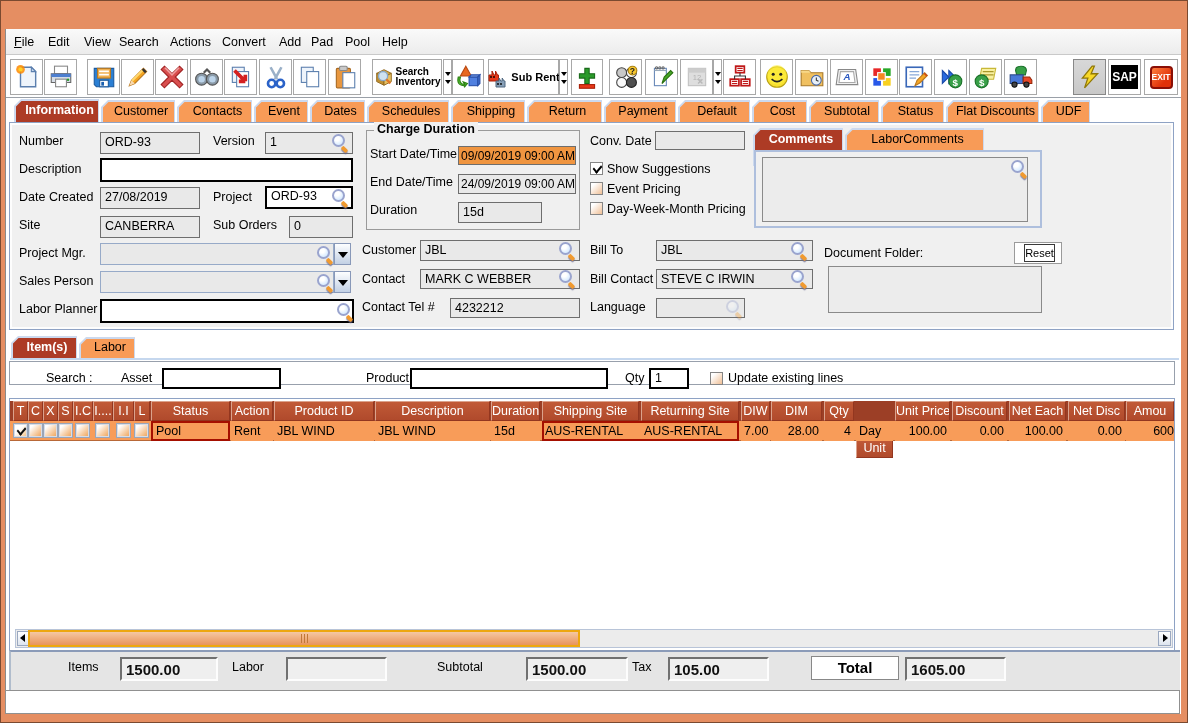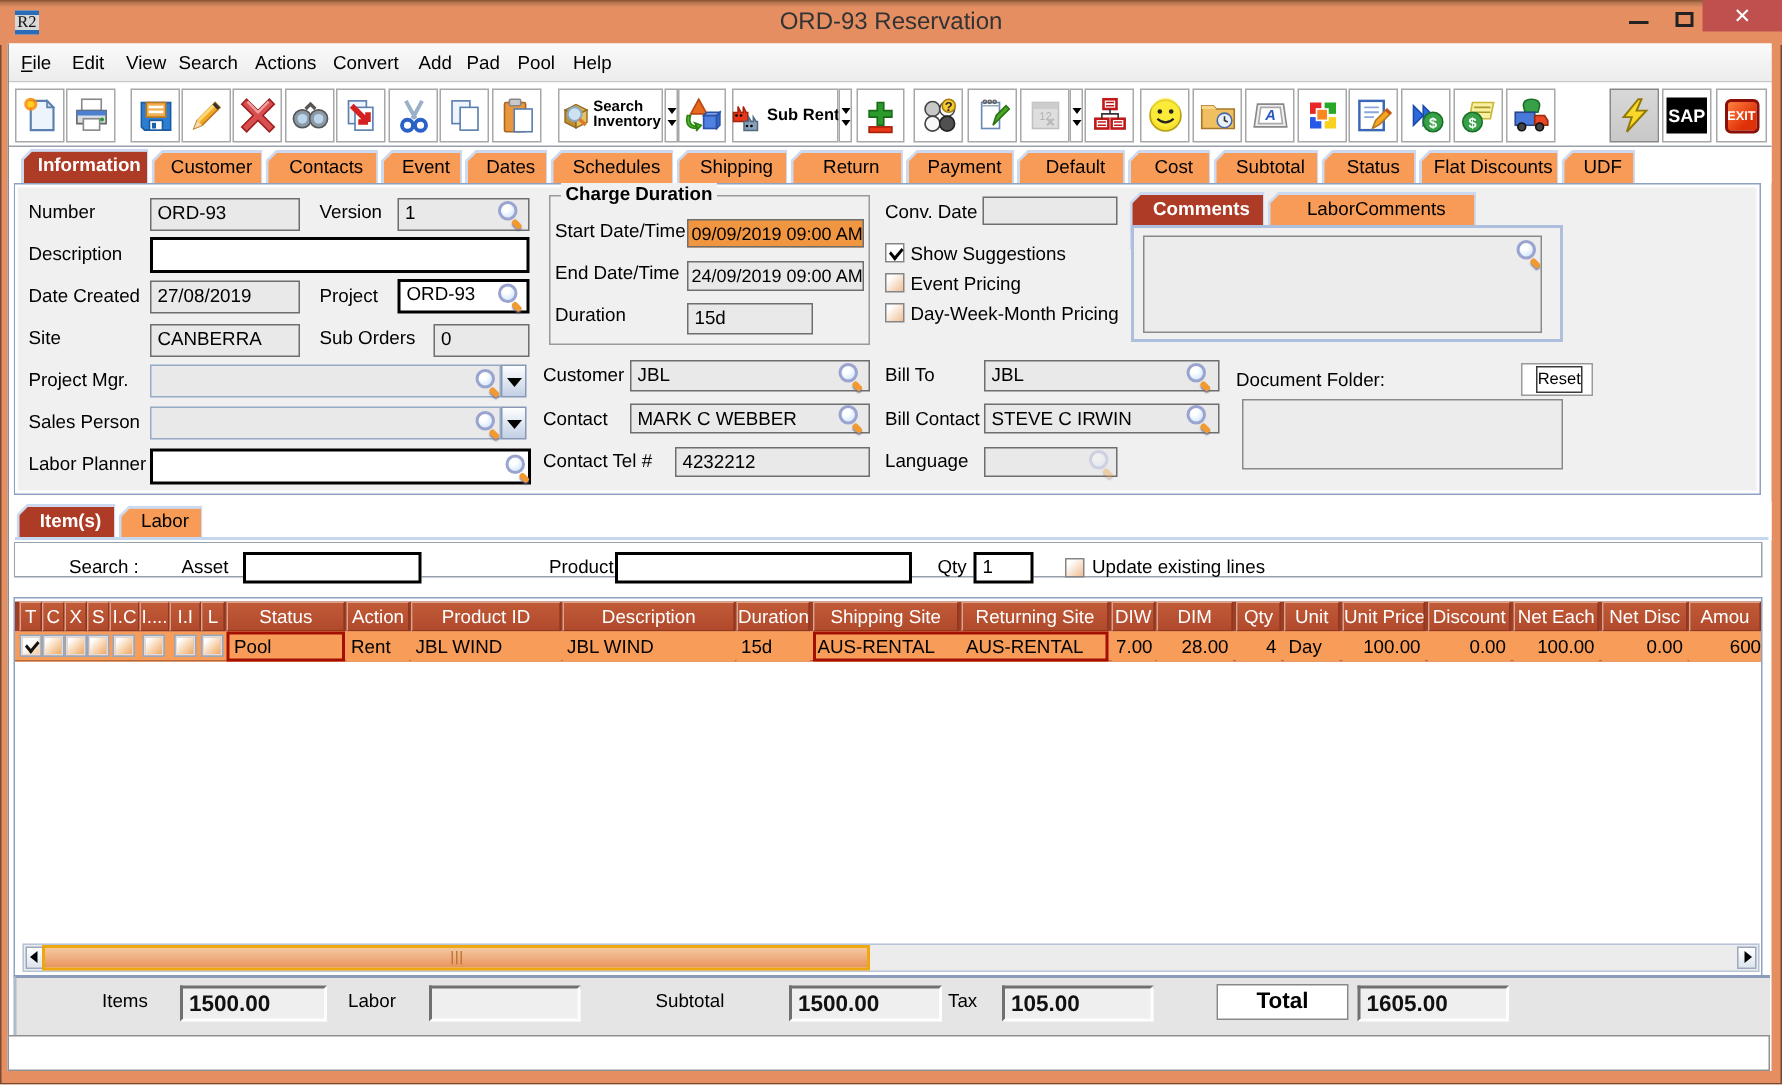--- a/index.html
+++ b/index.html
@@ -39,29 +39,20 @@
 .rc { position:absolute; top:0; height:20px; background:#f89c59; color:#000; font-size:12.5px; line-height:20px; padding:0 3px; overflow:hidden; white-space:nowrap; }
 .gcb { position:absolute; top:3px; width:13px; height:13px; border:1px solid #d8dde8; outline:1px solid #99a5b8; background:linear-gradient(135deg,#ffffff 15%,#f0a860); }
 .gcb.on { background:linear-gradient(135deg,#ffffff 40%,#f8c890); }
 .gcb.on:after { content:""; position:absolute; left:2px; top:2px; width:7px; height:4px; border-left:2.5px solid #111; border-bottom:2.5px solid #111; transform:rotate(-50deg) skewX(-10deg); }
 .hc { border-color:#dba28c #93361f #93361f #dba28c; }
 </style>
 </head>
 <body>
 <div id="win">
 
-<div class="abs" style="left:0;top:0;width:1188px;height:30px;background:linear-gradient(#8a5136 0px, #b97951 2px, #e58e62 5px);">
-
-  <div class="abs" style="left:10px;top:7px;width:16px;height:16px;background:#d8d8d8;border-top:3px solid #2a6cb8;border-bottom:3px solid #2a6cb8;text-align:center;font-size:11px;font-family:'Liberation Serif',serif;color:#111;line-height:10px;">R2</div>
-  <div class="abs" style="left:0;top:0;width:100%;height:30px;text-align:center;font-size:16px;color:#333;line-height:30px;">ORD-93 Reservation</div>
-
-  <div class="abs" style="left:1086px;top:14px;width:13px;height:2px;background:#222;"></div>
-  <div class="abs" style="left:1117px;top:8px;width:12px;height:10px;border:2px solid #222;"></div>
-  <div class="abs" style="left:1135px;top:0;width:53px;height:21px;background:#c0504d;color:#fff;text-align:center;font-size:14px;line-height:20px;">✕</div>
-</div>
 
 <div class="abs" style="left:5px;top:29px;width:1176px;height:685px;background:#fff;border-left:1px solid #8a8a8a;"></div>
 
 <div class="abs" style="left:6px;top:29px;width:1175px;height:26px;background:linear-gradient(#fafafa,#ececec);border-bottom:1px solid #c9c9c9;">
   <div class="lbl" style="left:8px;top:6px;"><span style="text-decoration:underline">F</span>ile</div>
   <div class="lbl" style="left:42px;top:6px;">Edit</div>
   <div class="lbl" style="left:78px;top:6px;">View</div>
   <div class="lbl" style="left:113px;top:6px;">Search</div>
   <div class="lbl" style="left:164px;top:6px;">Actions</div>
   <div class="lbl" style="left:216px;top:6px;">Convert</div>
@@ -488,21 +479,21 @@
     <div class="hc" style="left:141px;width:79px;">Status</div>
     <div class="hc" style="left:221px;width:42px;">Action</div>
     <div class="hc" style="left:264px;width:100px;">Product ID</div>
     <div class="hc" style="left:365px;width:115px;">Description</div>
     <div class="hc" style="left:481px;width:49px;">Duration</div>
     <div class="hc" style="left:532px;width:97px;">Shipping Site</div>
     <div class="hc" style="left:631px;width:98px;">Returning Site</div>
     <div class="hc" style="left:731px;width:29px;">DIW</div>
     <div class="hc" style="left:761px;width:51px;">DIM</div>
     <div class="hc" style="left:814px;width:30px;">Qty</div>
-    <div class="hc" style="left:846px;width:37px;">Unit</div>
+    <div class="hc" style="left:846px;width:37px;margin-top:37px;">Unit</div>
     <div class="hc" style="left:885px;width:55px;">Unit Price</div>
     <div class="hc" style="left:942px;width:55px;">Discount</div>
     <div class="hc" style="left:999px;width:57px;">Net Each</div>
     <div class="hc" style="left:1058px;width:57px;">Net Disc</div>
     <div class="hc" style="left:1116px;width:48px;">Amou</div>
   </div>
   <div id="grow" class="abs" style="left:0;top:22px;width:1164px;height:20px;background:#f89c59;border-bottom:1px solid #b86838;">
     <div class="gcb on" style="left:4px;"></div>
     <div class="gcb" style="left:19px;"></div>
     <div class="gcb" style="left:34px;"></div>

